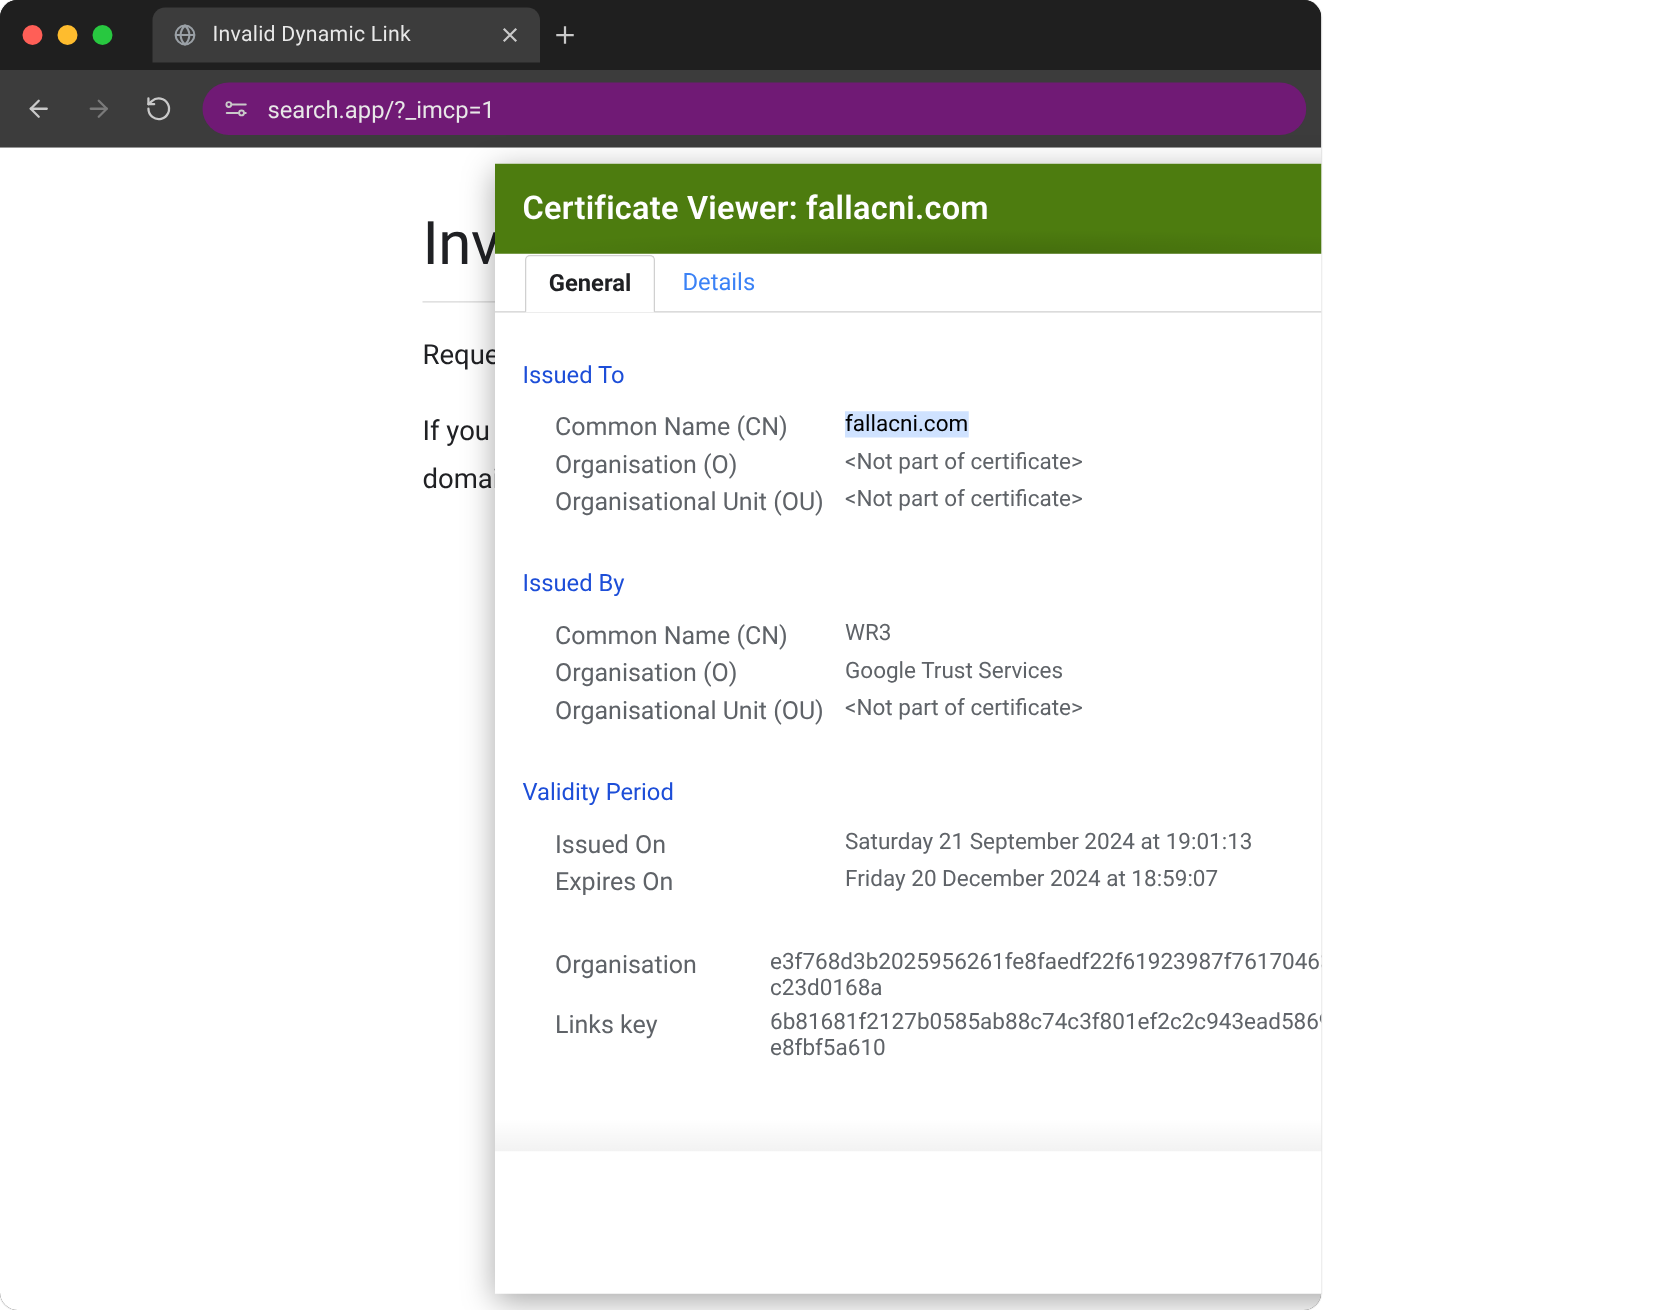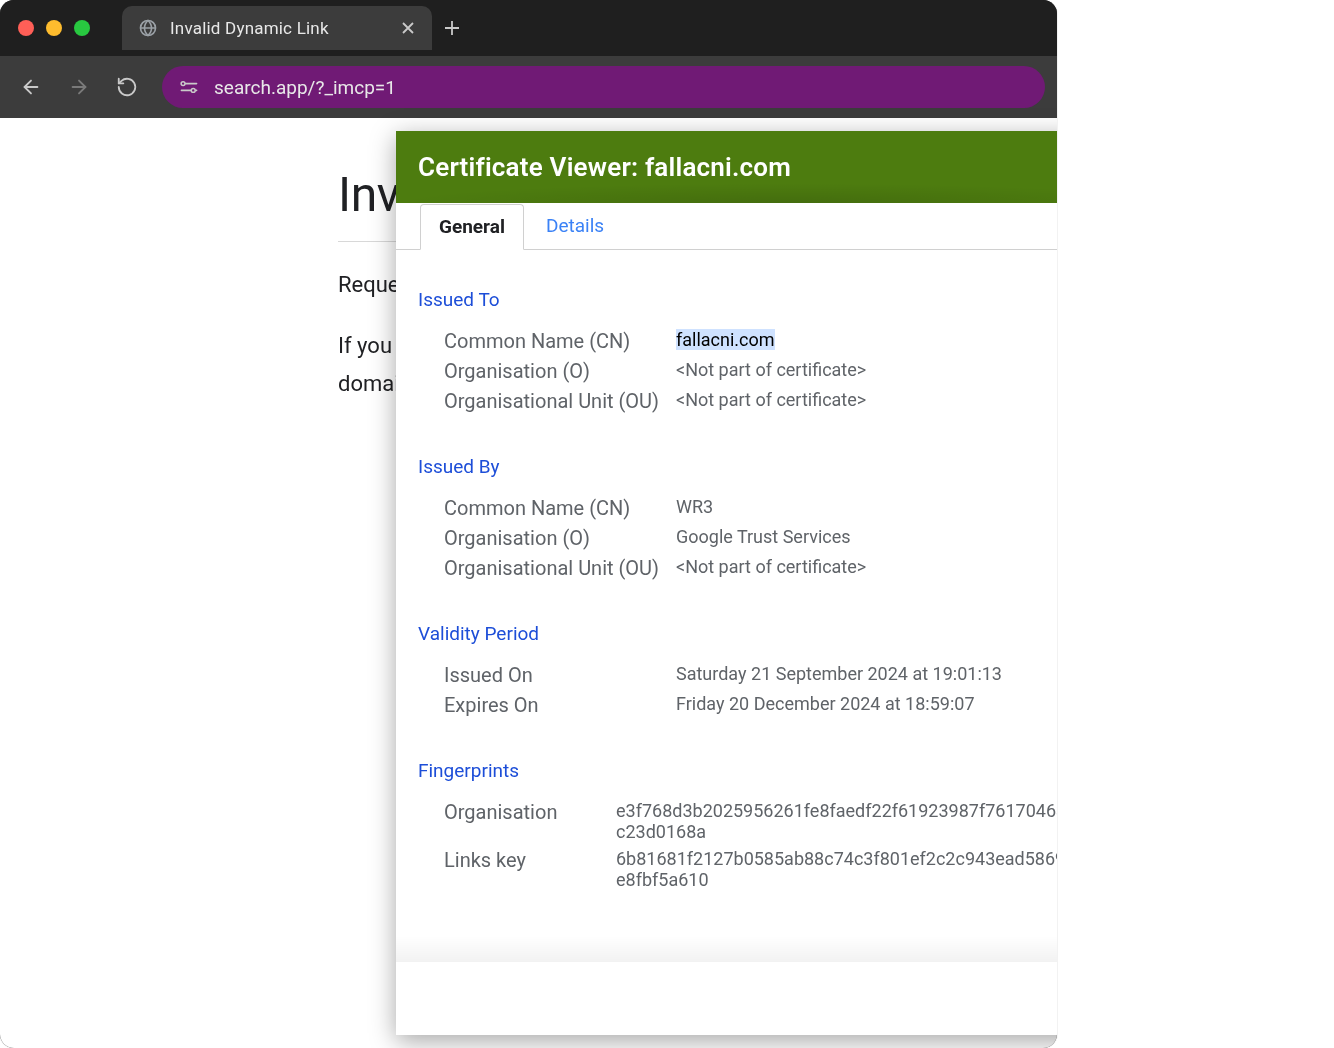--- a/index.html
+++ b/index.html
@@ -377,21 +377,20 @@
       <div class="section-title">Validity Period</div>
       <div class="kv-grid">
         <div class="kv-key">Issued On</div>
         <div class="kv-val">Saturday 21 September 2024 at 19:01:13</div>
         <div class="kv-key">Expires On</div>
         <div class="kv-val">Friday 20 December 2024 at 18:59:07</div>
       </div>
     </div>
 
     <div class="section-block tight">
-      <div class="section-title" style="margin-top:0">Fingerprints</div>
       <div class="kv-grid fp">
         <div class="kv-key">Organisation</div>
         <div class="kv-val">e3f768d3b2025956261fe8faedf22f61923987f761704631d5f3459c23d0168a</div>
         <div class="kv-key">Links key</div>
         <div class="kv-val">6b81681f2127b0585ab88c74c3f801ef2c2c943ead58693cdc9d85e8fbf5a610</div>
       </div>
     </div>
 
   </div>
   <div class="bottom-shadow"></div>

